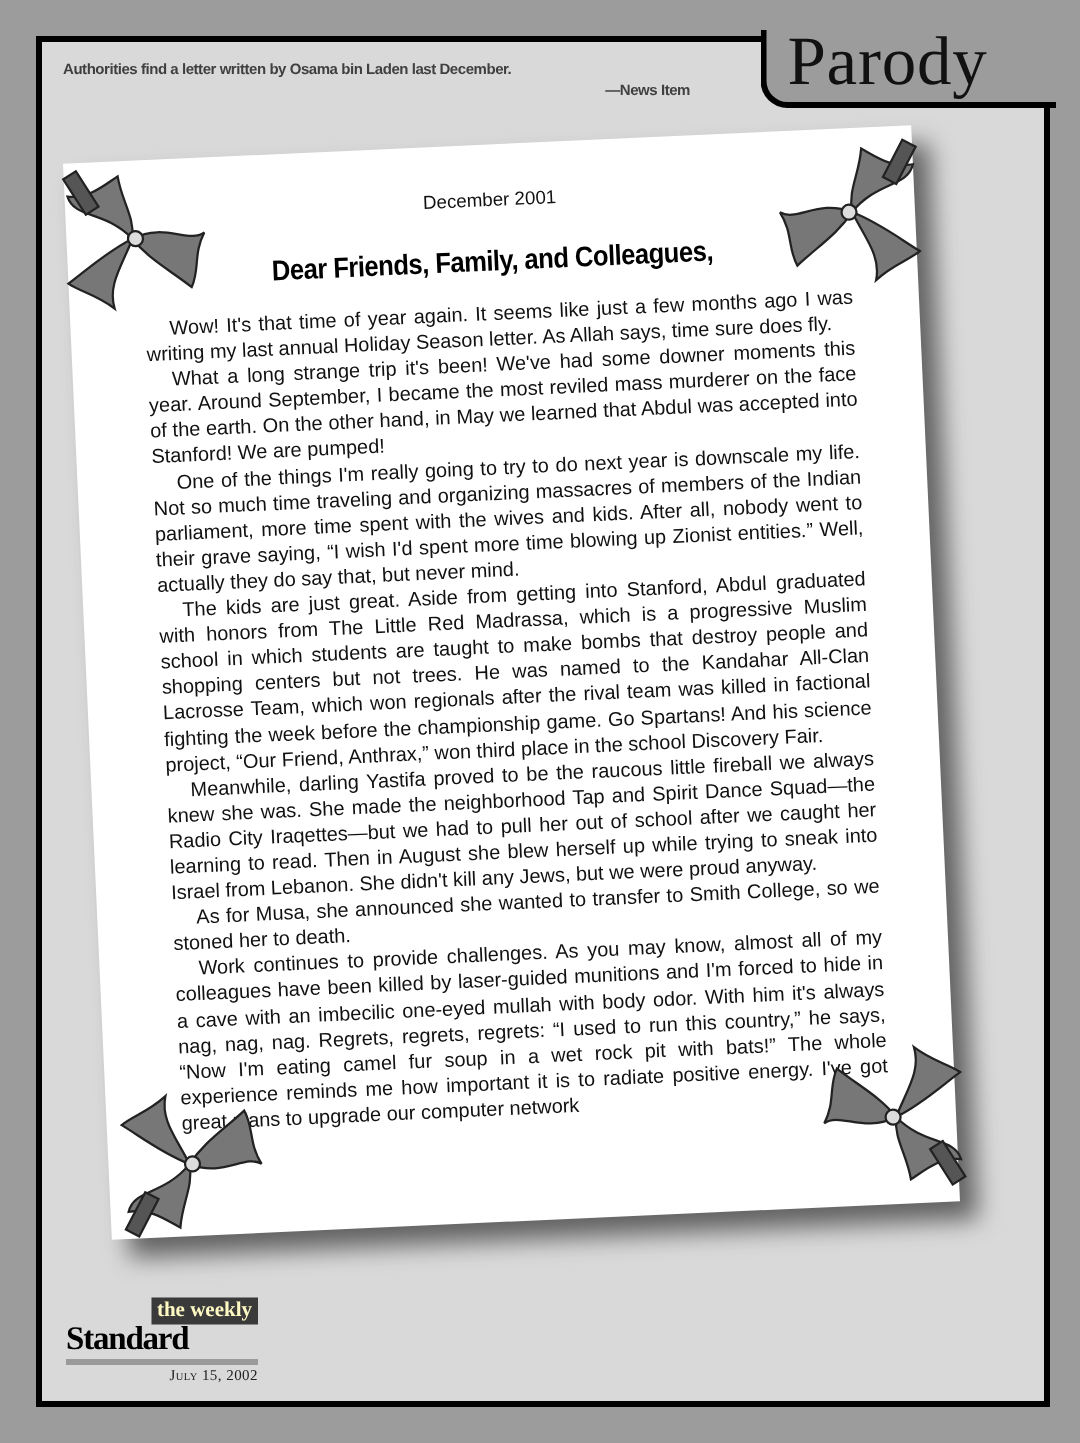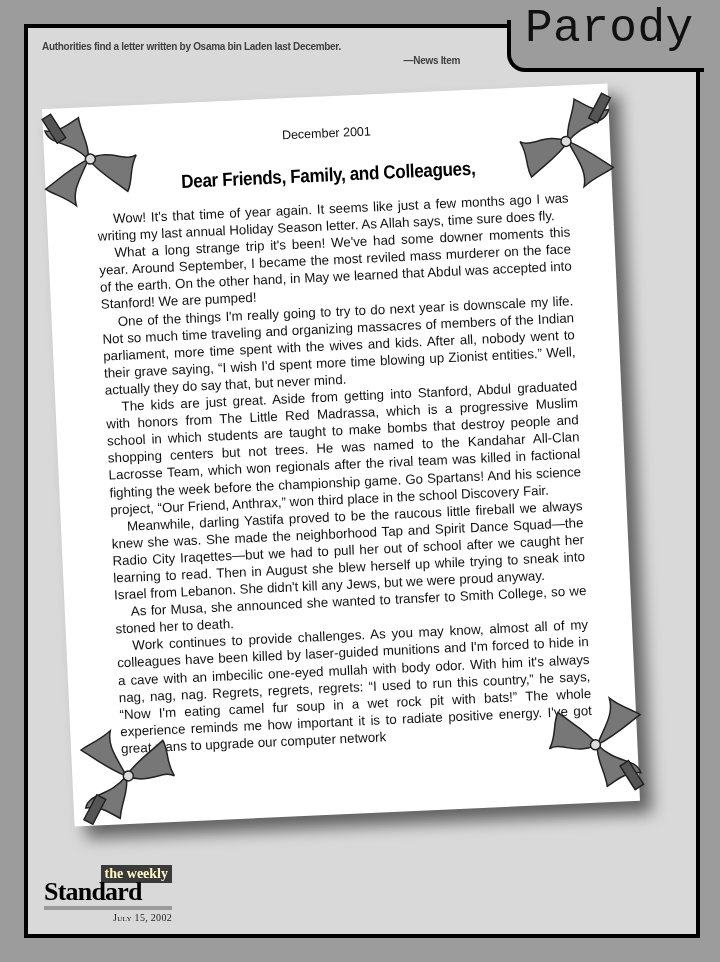--- a/index.html
+++ b/index.html
@@ -23,22 +23,22 @@
     left: 507px; top: 20px;
     width: 197px; height: 52px;
     background: #9c9c9c;
     border-left: 4px solid #000;
     border-bottom: 4px solid #000;
     border-bottom-left-radius: 18px;
     box-sizing: border-box;
   }
   .parody {
     position: absolute;
-    left: 525px; top: 6px;
-    font-family: Liberation Mono, monospace;
+    left: 525px; top: 18px;
+    font-family: Liberation Serif, serif;
     font-size: 46px;
     color: #111;
     letter-spacing: 0.5px;
     line-height: 1;
   }
   .headnote {
     position: absolute;
     left: 42px; top: 40px;
     width: 420px;
     font-family: "Liberation Sans", sans-serif;
@@ -121,21 +121,21 @@
     font-weight: bold;
     font-size: 14px;
     padding: 0 4px 1px 4px;
     line-height: 17px;
   }
   .masthead .standard {
     display: block;
     text-align: left;
     font-family: "Liberation Serif", serif;
     font-weight: bold;
-    font-size: 26px;
+    font-size: 22px;
     line-height: 22px;
     color: #000;
     letter-spacing: -0.8px;
     margin-top: -2px;
   }
   .masthead .rule {
     height: 4px; background: #9a9a9a; margin-top: 3px;
   }
   .masthead .pubdate {
     font-family: "Liberation Serif", serif;

